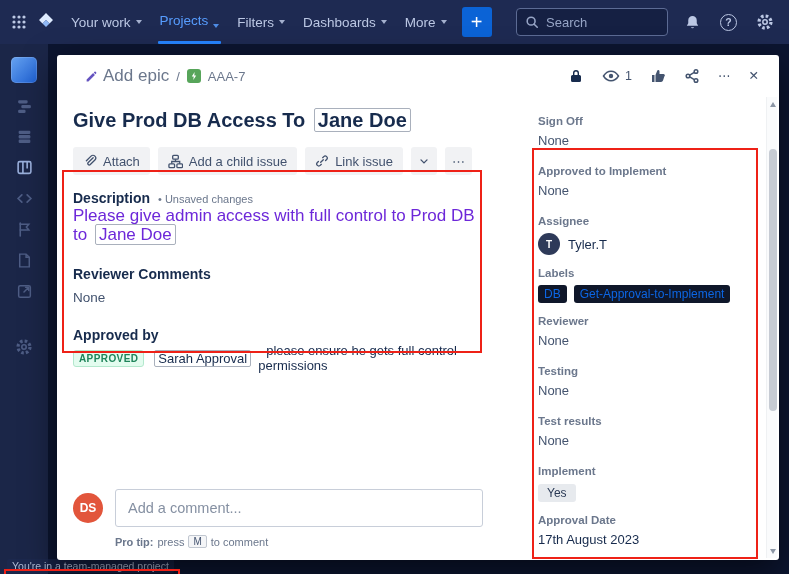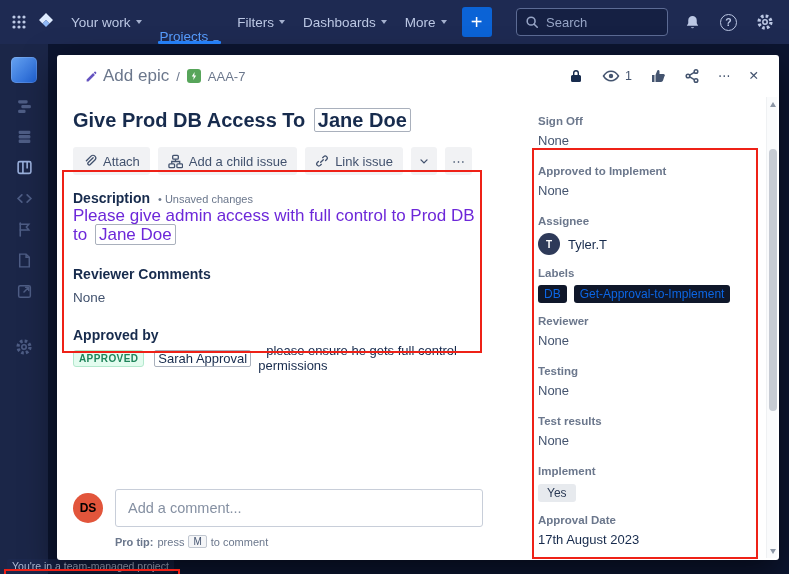--- a/index.html
+++ b/index.html
@@ -6,21 +6,21 @@
   html,body { width:789px; height:574px; font-family:"Liberation Sans", sans-serif; }
   .screen { position:relative; width:789px; height:574px; background:#0C1530; overflow:hidden; }
 
   
   .topnav { position:absolute; top:0; left:0; right:0; height:44px; background:#1E2A52;
             display:flex; align-items:center; padding:0 12px 0 8px; z-index:2; }
   .icon-btn { background:none; border:none; color:#BCC8E4; cursor:pointer; display:flex;
               align-items:center; justify-content:center; padding:3px; }
   .jira-logo { display:flex; align-items:center; margin:0 6px 0 6px; }
   .nav-menu { display:flex; align-items:center; }
-  .nav-item { position:relative; height:44px; display:flex; align-items:center; padding:0 9px;
+  .nav-item { position:relative; height:44px; display:flex; align-items:center; padding:16px 9px;
               color:#BCC8E4; font-size:13.5px; cursor:pointer; white-space:nowrap; }
   .nav-item.active { color:#579DFF;align-items:flex-end; }
   .nav-item.active::after { content:""; position:absolute; left:7px; right:7px; bottom:0;
               height:3px; background:#2684FF; border-radius:1px; }
   .chev { width:0; height:0; border-left:3.5px solid transparent; border-right:3.5px solid transparent;
           border-top:4px solid currentColor; margin-left:5px; opacity:.85; }
   .create-btn { width:30px; height:30px; background:#0B63D6; border:none; border-radius:3px;
                 color:#fff; font-size:20px; line-height:26px; margin-left:6px; cursor:pointer; }
   .nav-right { margin-left:auto; display:flex; align-items:center; gap:13px; color:#BCC8E4; }
   .search-box { display:flex; align-items:center; gap:7px; width:152px; height:28px;
@@ -75,21 +75,21 @@
   .desc-label { font-size:14px; font-weight:700; color:#172B4D; }
   .unsaved { font-size:11px; color:#6B778C; }
   .desc-text { margin-top:0; font-size:17px; color:#6d28d9; line-height:19px; cursor:text; }
   .sec-heading { margin-top:22px; font-size:14px; font-weight:700; color:#172B4D; }
   .muted-val { margin-top:8px; font-size:13.5px; color:#42526E; }
   .approved-row { display:flex; align-items:center; gap:7px; font-size:13px; color:#172B4D; }
   .badge-approved { background:#E3FCEF; color:#1F845A; border:1px solid #B3E8CD; font-size:10px;
                     font-weight:700; letter-spacing:.4px; padding:2px 5px; border-radius:3px; }
   .comment-block { margin-top:auto; }
   .comment-row { display:flex; align-items:center; gap:12px; }
-  .avatar-ds { width:30px; height:30px; border-radius:50%; background:#E2553B; color:#000000; font-size:12px;
+  .avatar-ds { width:30px; height:30px; border-radius:50%; background:#E2553B; color:#ffffff; font-size:12px;
                font-weight:700; display:flex; align-items:center; justify-content:center; flex:none; }
   .comment-input { flex:1; height:38px; border:1px solid #C8CED9; border-radius:3px; padding:0 12px;
                font-size:14.5px; color:#172B4D; outline:none; font-family:inherit; }
   .comment-input::placeholder { color:#8590A2; }
   .pro-tip { margin:8px 0 0 42px; font-size:11px; color:#6B778C; display:flex; align-items:center; gap:4px; }
   .pro-tip .tip-bold { font-weight:700; }
   kbd { border:1px solid #C1C7D0; background:#F4F5F7; border-radius:2px; padding:0 4px; font-size:10px;
         color:#42526E; font-family:inherit; }
 
   

